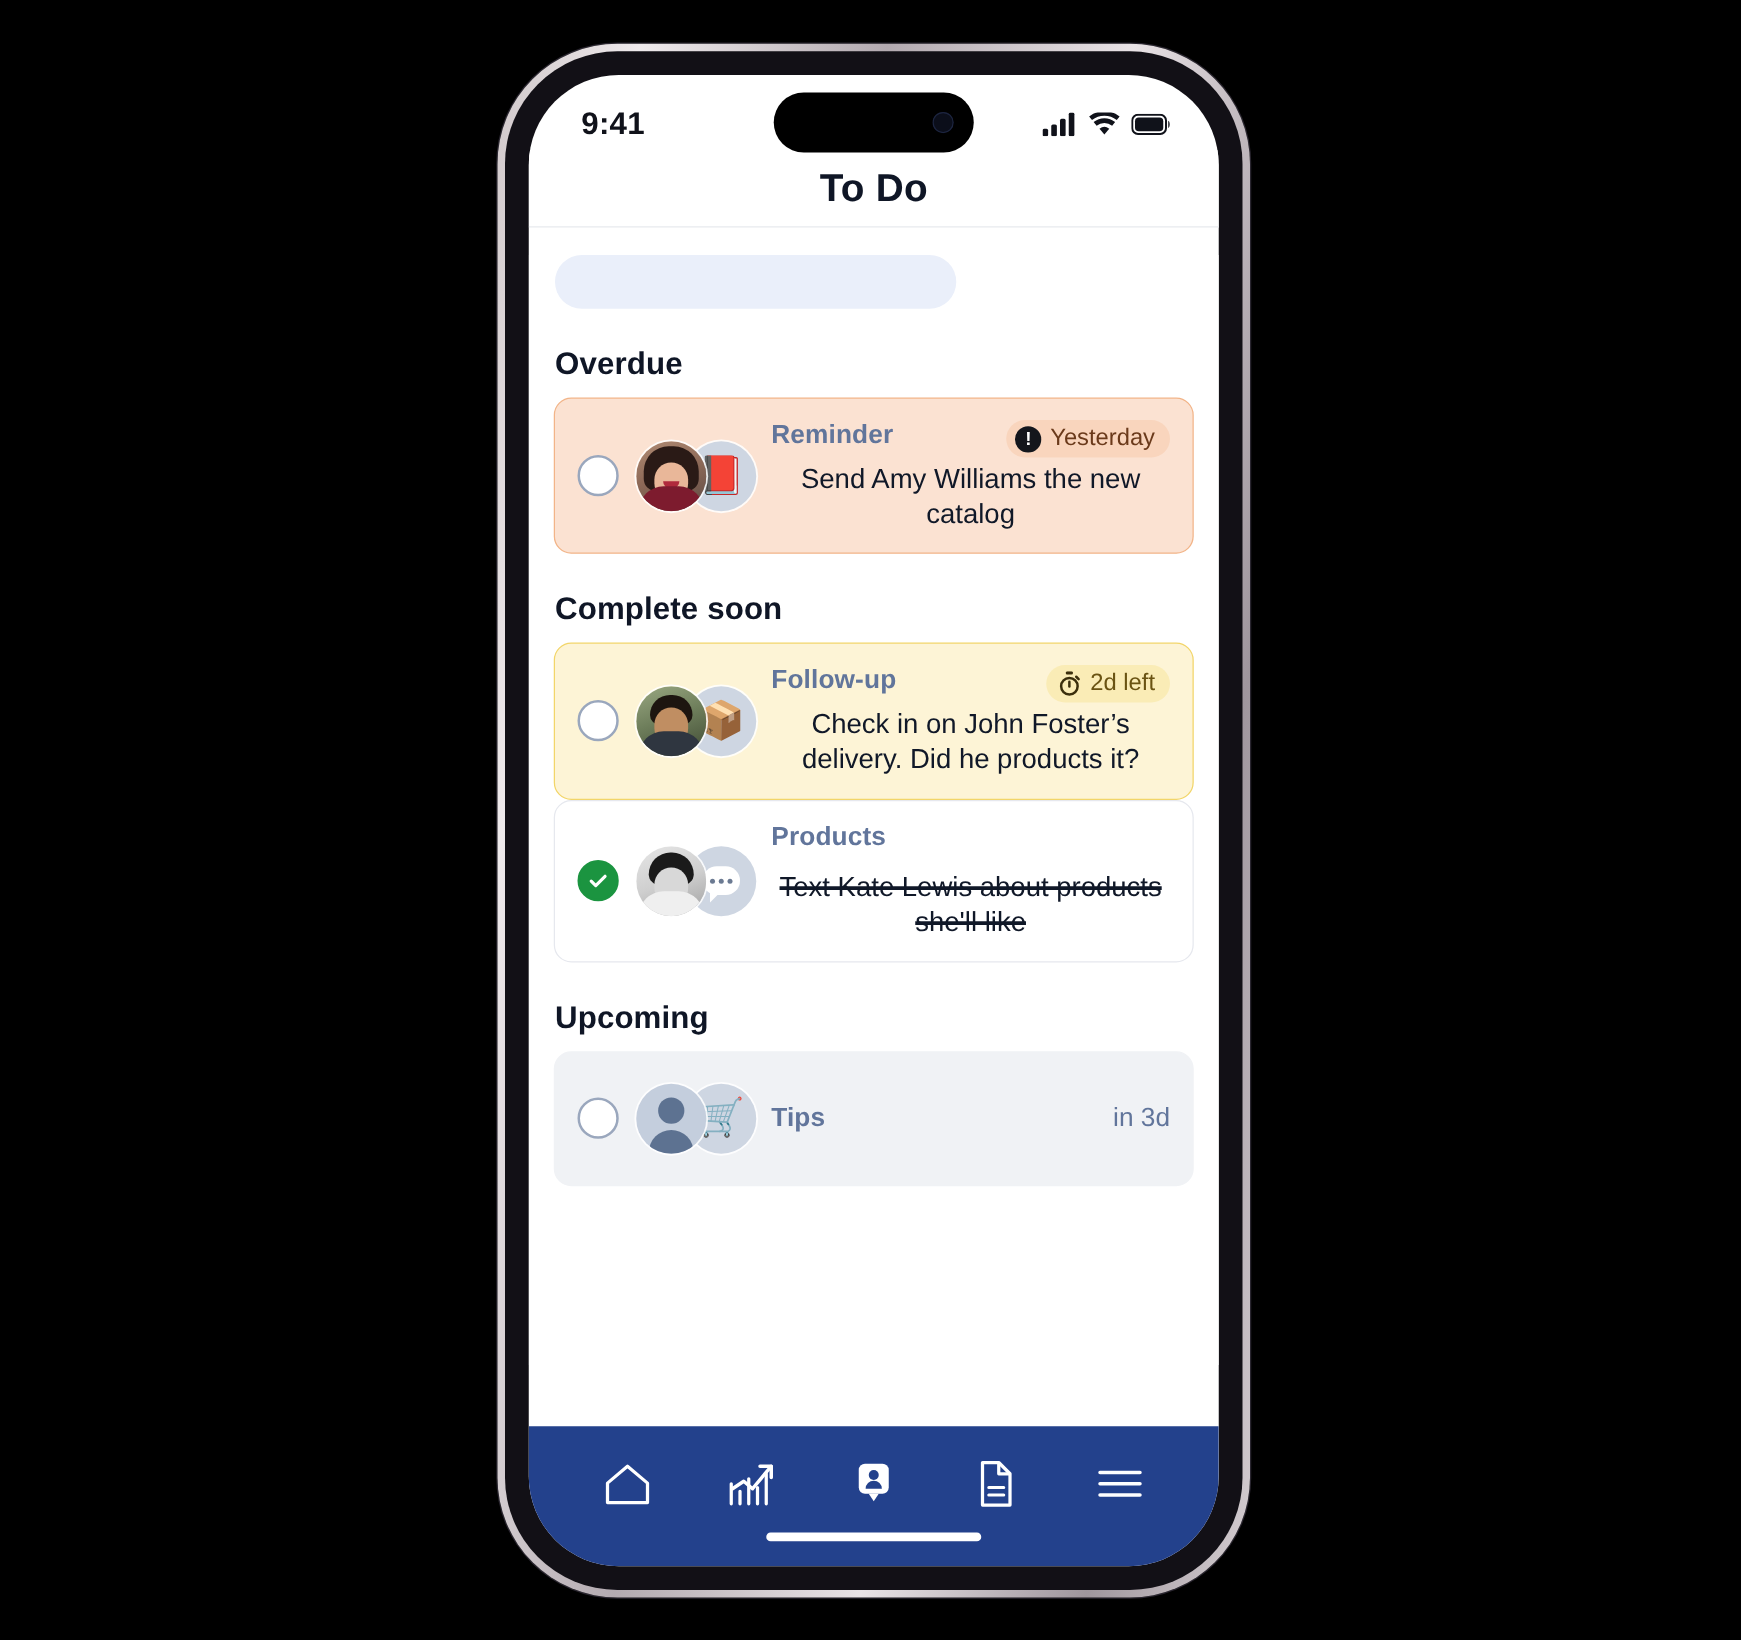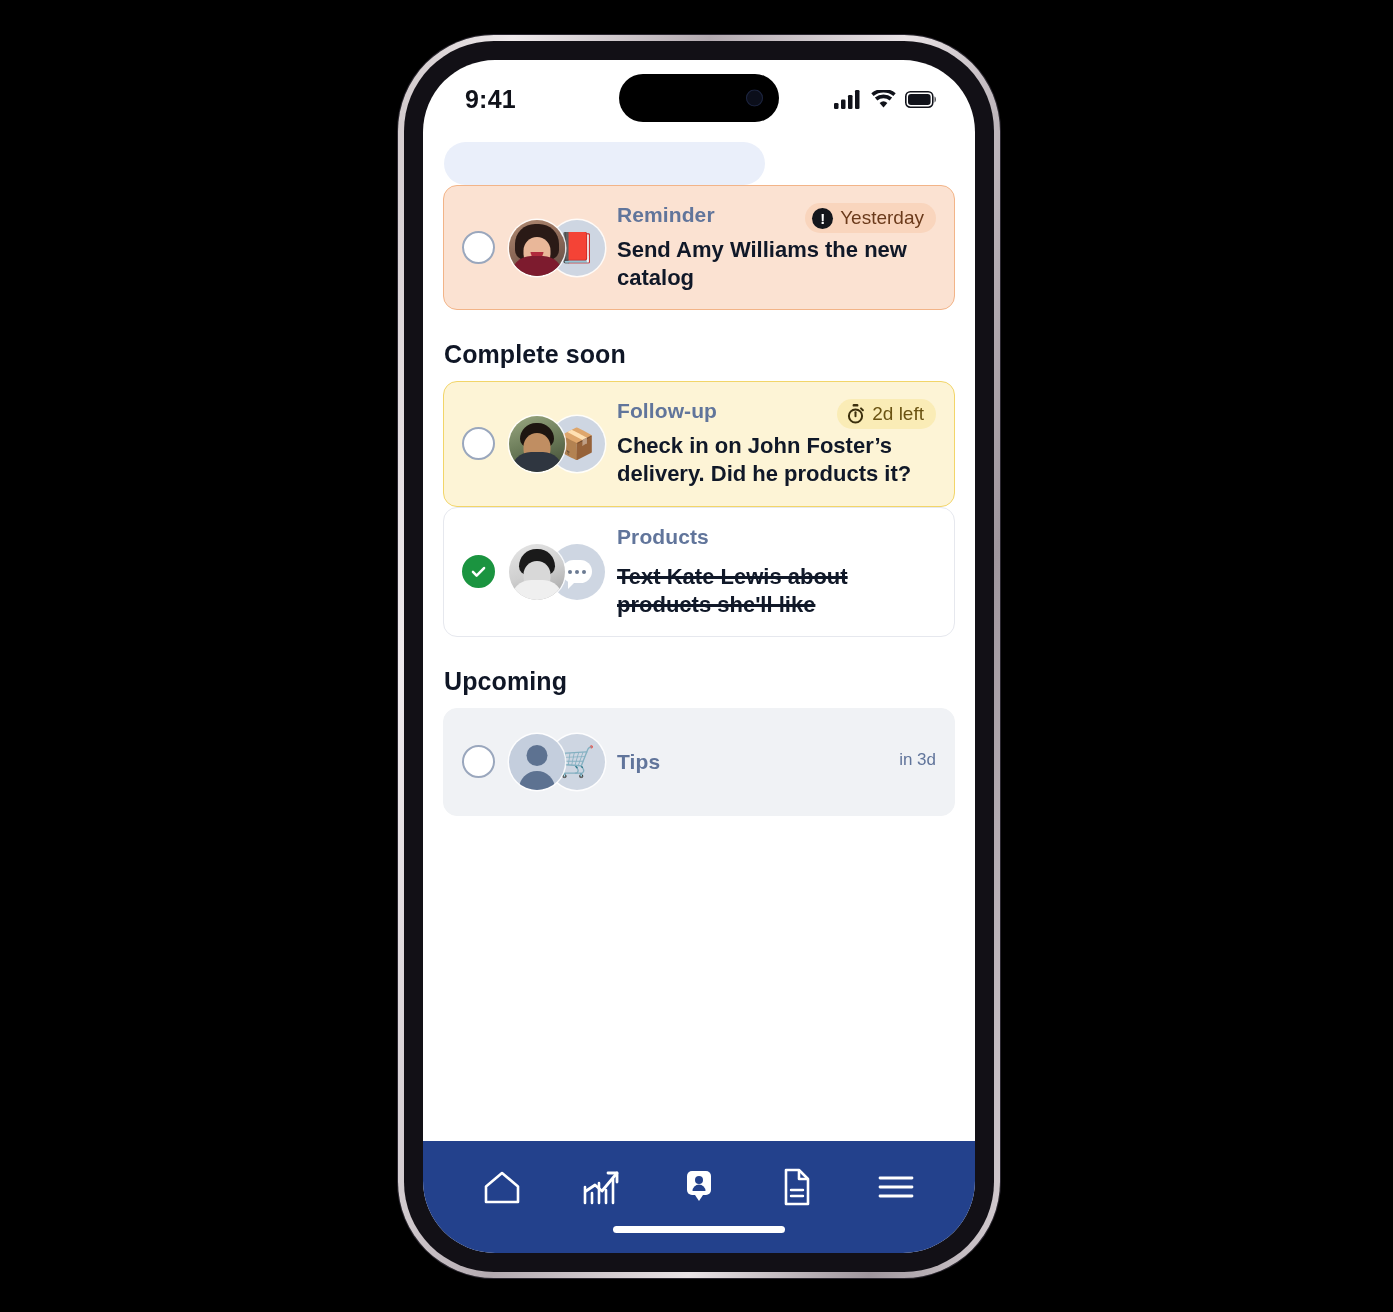--- a/index.html
+++ b/index.html
@@ -165,37 +165,37 @@
   }
   .sil-body {
     position: absolute; left: 50%; transform: translateX(-50%);
     bottom: 0; width: 36px; height: 19px; border-radius: 20px 20px 0 0; background: #5d7291;
   }
 
   
   .textcol { flex: 1 1 auto; min-width: 0; }
   .row-top { display: flex; align-items: flex-start; justify-content: space-between; gap: 8px; }
   .kicker { font-size: 21px; font-weight: 700; color: #61759b; letter-spacing: .1px; }
-  .task { font-size: 22px; font-weight: 700; color: #101828; line-height: 1.28; margin-top: 3px; }
+  .task { font-size: 22px; font-weight: 400; color: #101828; line-height: 1.28; margin-top: 3px; text-align: center; }
   .task.strike { text-decoration: line-through; text-decoration-thickness: 2.5px; margin-top: 14px; }
 
   .badge {
     display: inline-flex; align-items: center; gap: 7px;
     border-radius: 16px; padding: 4px 12px 4px 7px;
     font-size: 19px; font-weight: 500; white-space: nowrap;
   }
   .badge.alert { background: #f9d5bd; color: #6b3a1b; }
   .badge.timer { background: #faecb6; color: #6a5312; padding-left: 9px; }
   .badge .dot-alert {
     width: 21px; height: 21px; border-radius: 50%; background: #14161c;
     color: #fff; font-size: 15px; font-weight: 700; line-height: 21px;
     text-align: center;
   }
   .badge .ico svg { display: block; }
-  .plain-meta { font-size: 17px; color: #61759b; font-weight: 500; white-space: nowrap; }
+  .plain-meta { font-size: 21px; color: #61759b; font-weight: 500; white-space: nowrap; }
 
   
   .bubble { position: relative; width: 30px; height: 23px; border-radius: 12px; background: #fff; }
   .bubble:after {
     content: ""; position: absolute; left: 6px; bottom: -6px;
     border-left: 8px solid #fff; border-bottom: 8px solid transparent;
   }
   .bubble-dots {
     position: absolute; inset: 0; display: flex; align-items: center;
     justify-content: center; gap: 3px;
@@ -262,25 +262,29 @@
               <path d="M.3 3.2a19.4 19.4 0 0 1 24.4 0l-2.3 2.8a15.8 15.8 0 0 0-19.8 0Z" fill="#10121a"></path>
             </svg>
             <svg width="32" height="17" viewBox="0 0 32 17">
               <rect x="0.8" y="0.8" width="27" height="15.4" rx="4.6" fill="none" stroke="#10121a" stroke-width="1.6"></rect>
               <rect x="3" y="3" width="22.6" height="11" rx="3" fill="#10121a"></rect>
               <path d="M29.6 5.6c1.5.5 1.5 5.3 0 5.8Z" fill="#10121a"></path>
             </svg>
           </div>
         </div>
 
+        <div class="appbar">
+          <div class="appbar-title">To Do</div>
+        </div>
 
         <div class="content">
 
           <div class="search-skeleton" placeholder=""></div>
 
+          <div class="section-title">Overdue</div>
           <div class="card overdue">
             <div class="checkbox"></div>
 
             <div class="avatars">
               <div class="av first av-ring">
                 <div class="photo amy">
                     <span class="hair"></span>
                     <span class="face"></span>
                     <span class="smile"></span>
                     <span class="body"></span>

